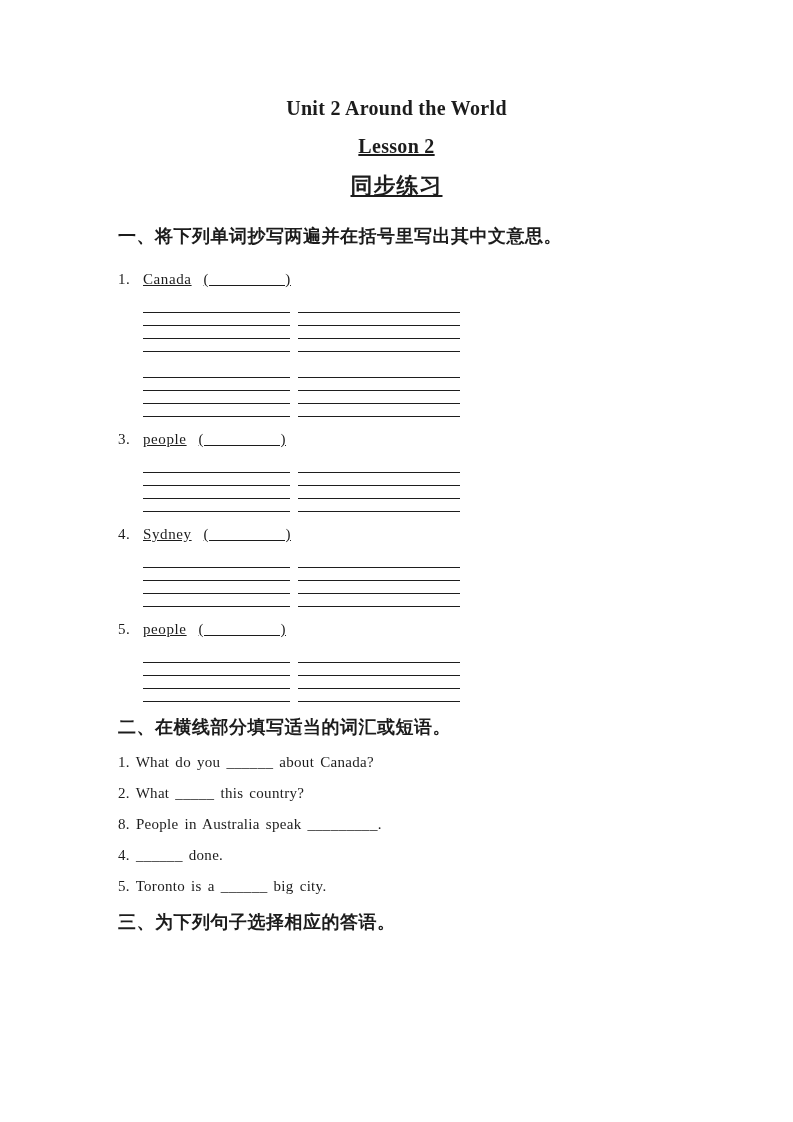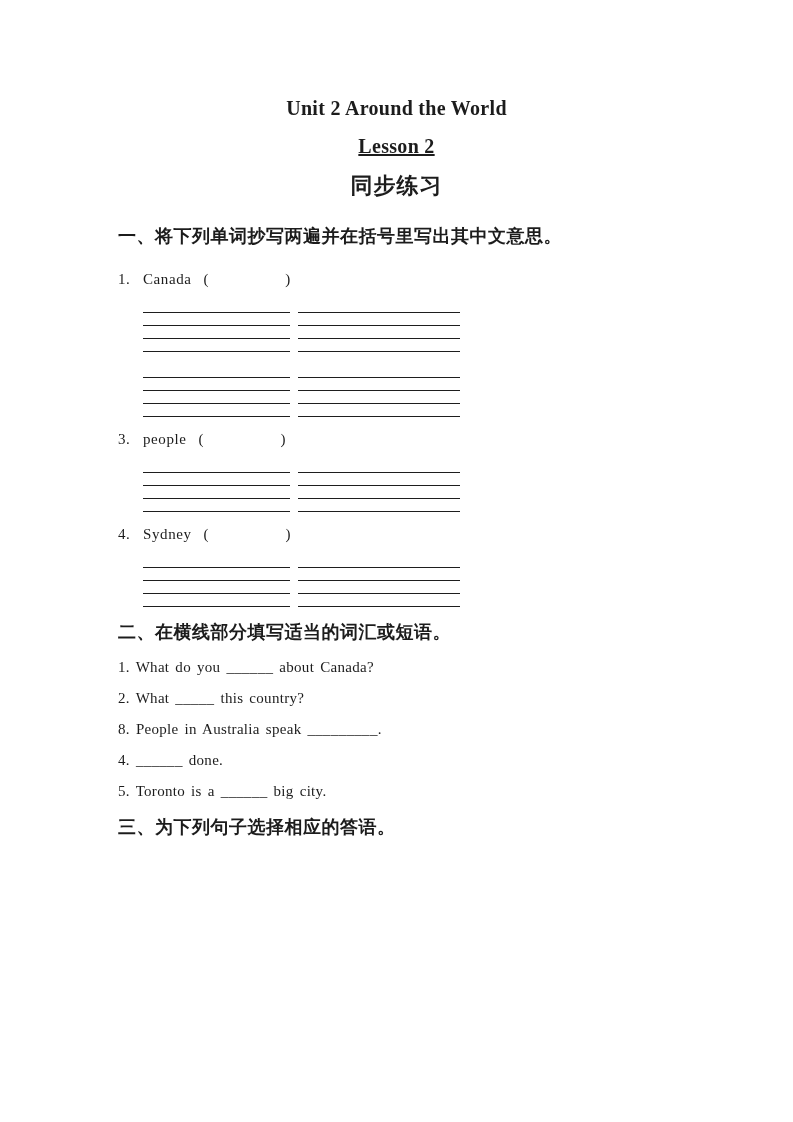--- a/index.html
+++ b/index.html
@@ -24,31 +24,32 @@
   .title-1, .title-2 {
     margin: 0;
     font: bold 20px/24px "Liberation Serif", "DejaVu Serif", serif;
     letter-spacing: 0.3px;
   }
   .title-2 { margin-top: 14px; text-decoration: underline; }
   .title-3 {
     margin: 15px 0 0 0;
     font: bold 22px/26px "Liberation Sans", "DejaVu Sans", sans-serif;
     letter-spacing: 1px;
+    text-decoration: underline;
   }
   
   .sec-heading {
     margin: 0;
     font: bold 18px/24px "Liberation Sans", "DejaVu Sans", sans-serif;
     letter-spacing: 0.5px;
   }
   .sec1-heading { margin-top: 25px; }
   
   .word-items { margin-top: 22px; }
-  .word-item { margin-bottom: 13px; }
+  .word-item { margin-bottom: 13px; text-decoration: underline; }
   .word-label {
     font: 15px/18px "Liberation Serif", "DejaVu Serif", serif;
     letter-spacing: 0.6px;
     word-spacing: 2px;
   }
   .word-label .num { display: inline-block; width: 25px; }
   .word-label .brackets { margin-left: 12px; white-space: pre; }
   .copy-lines {
     display: flex;
     margin-left: 25px;
@@ -162,20 +163,39 @@
           </div>
           <div class="line-col col2">
             <div class="wline"></div>
             <div class="wline"></div>
             <div class="wline"></div>
             <div class="wline"></div>
           </div>
         </div>
       </div>
 
+      <div class="word-item">
+        <div class="word-label">
+          <span class="num">5.</span><span class="word">people</span><span class="brackets">(            )</span>
+        </div>
+        <div class="copy-lines">
+          <div class="line-col">
+            <div class="wline"></div>
+            <div class="wline"></div>
+            <div class="wline"></div>
+            <div class="wline"></div>
+          </div>
+          <div class="line-col col2">
+            <div class="wline"></div>
+            <div class="wline"></div>
+            <div class="wline"></div>
+            <div class="wline"></div>
+          </div>
+        </div>
+      </div>
 
     </div>
   </section>
 
   <section>
     <h3 class="sec-heading sec2-heading">二、在横线部分填写适当的词汇或短语。</h3>
     <div class="sentences">
       <p class="sentence">1. What do you ______ about Canada?</p>
       <p class="sentence">2. What _____ this country?</p>
       <p class="sentence">8. People in Australia speak _________.</p>

